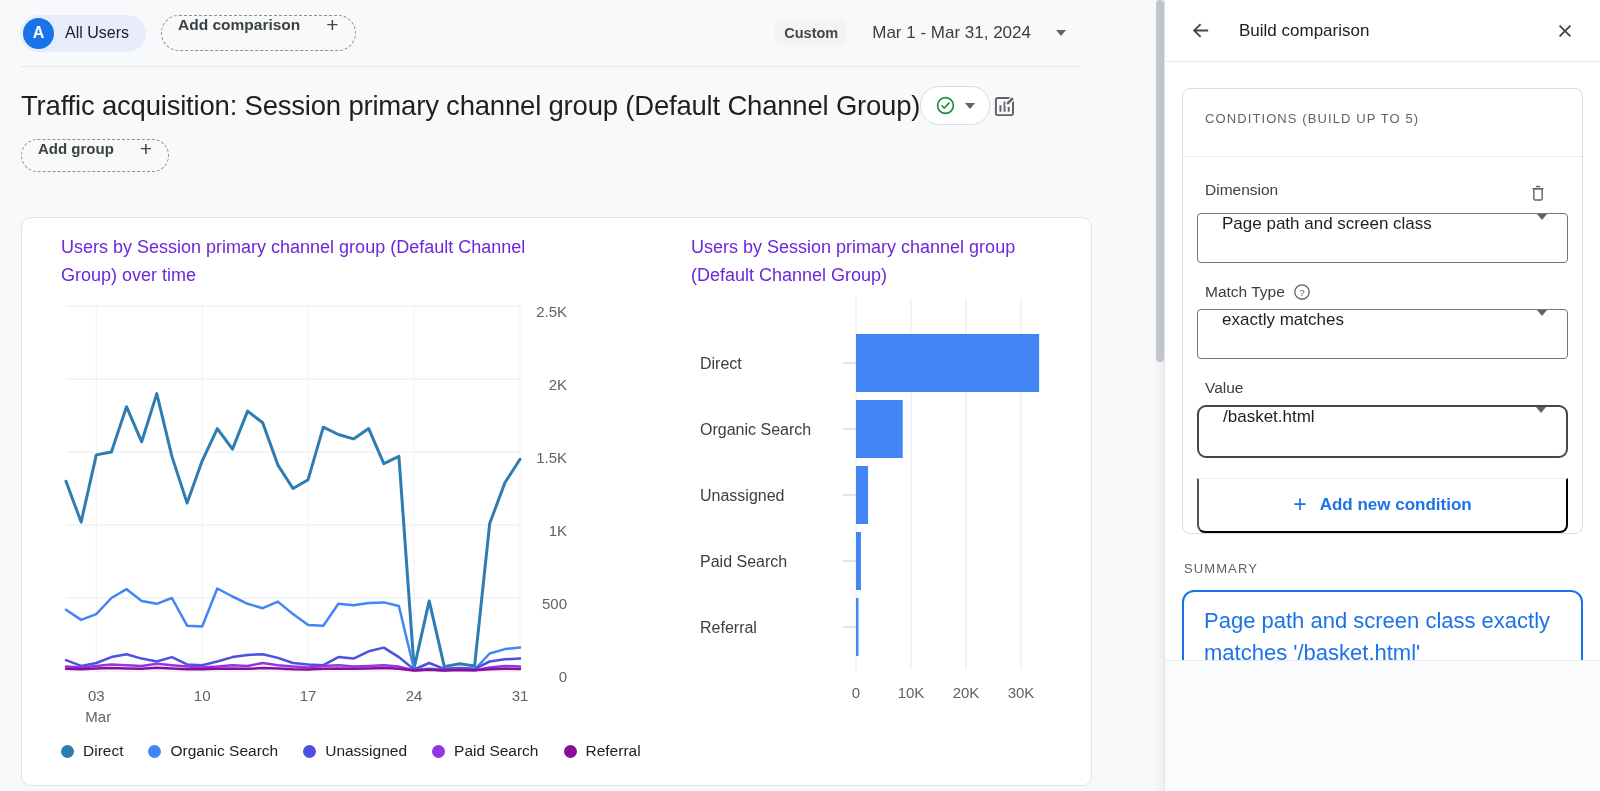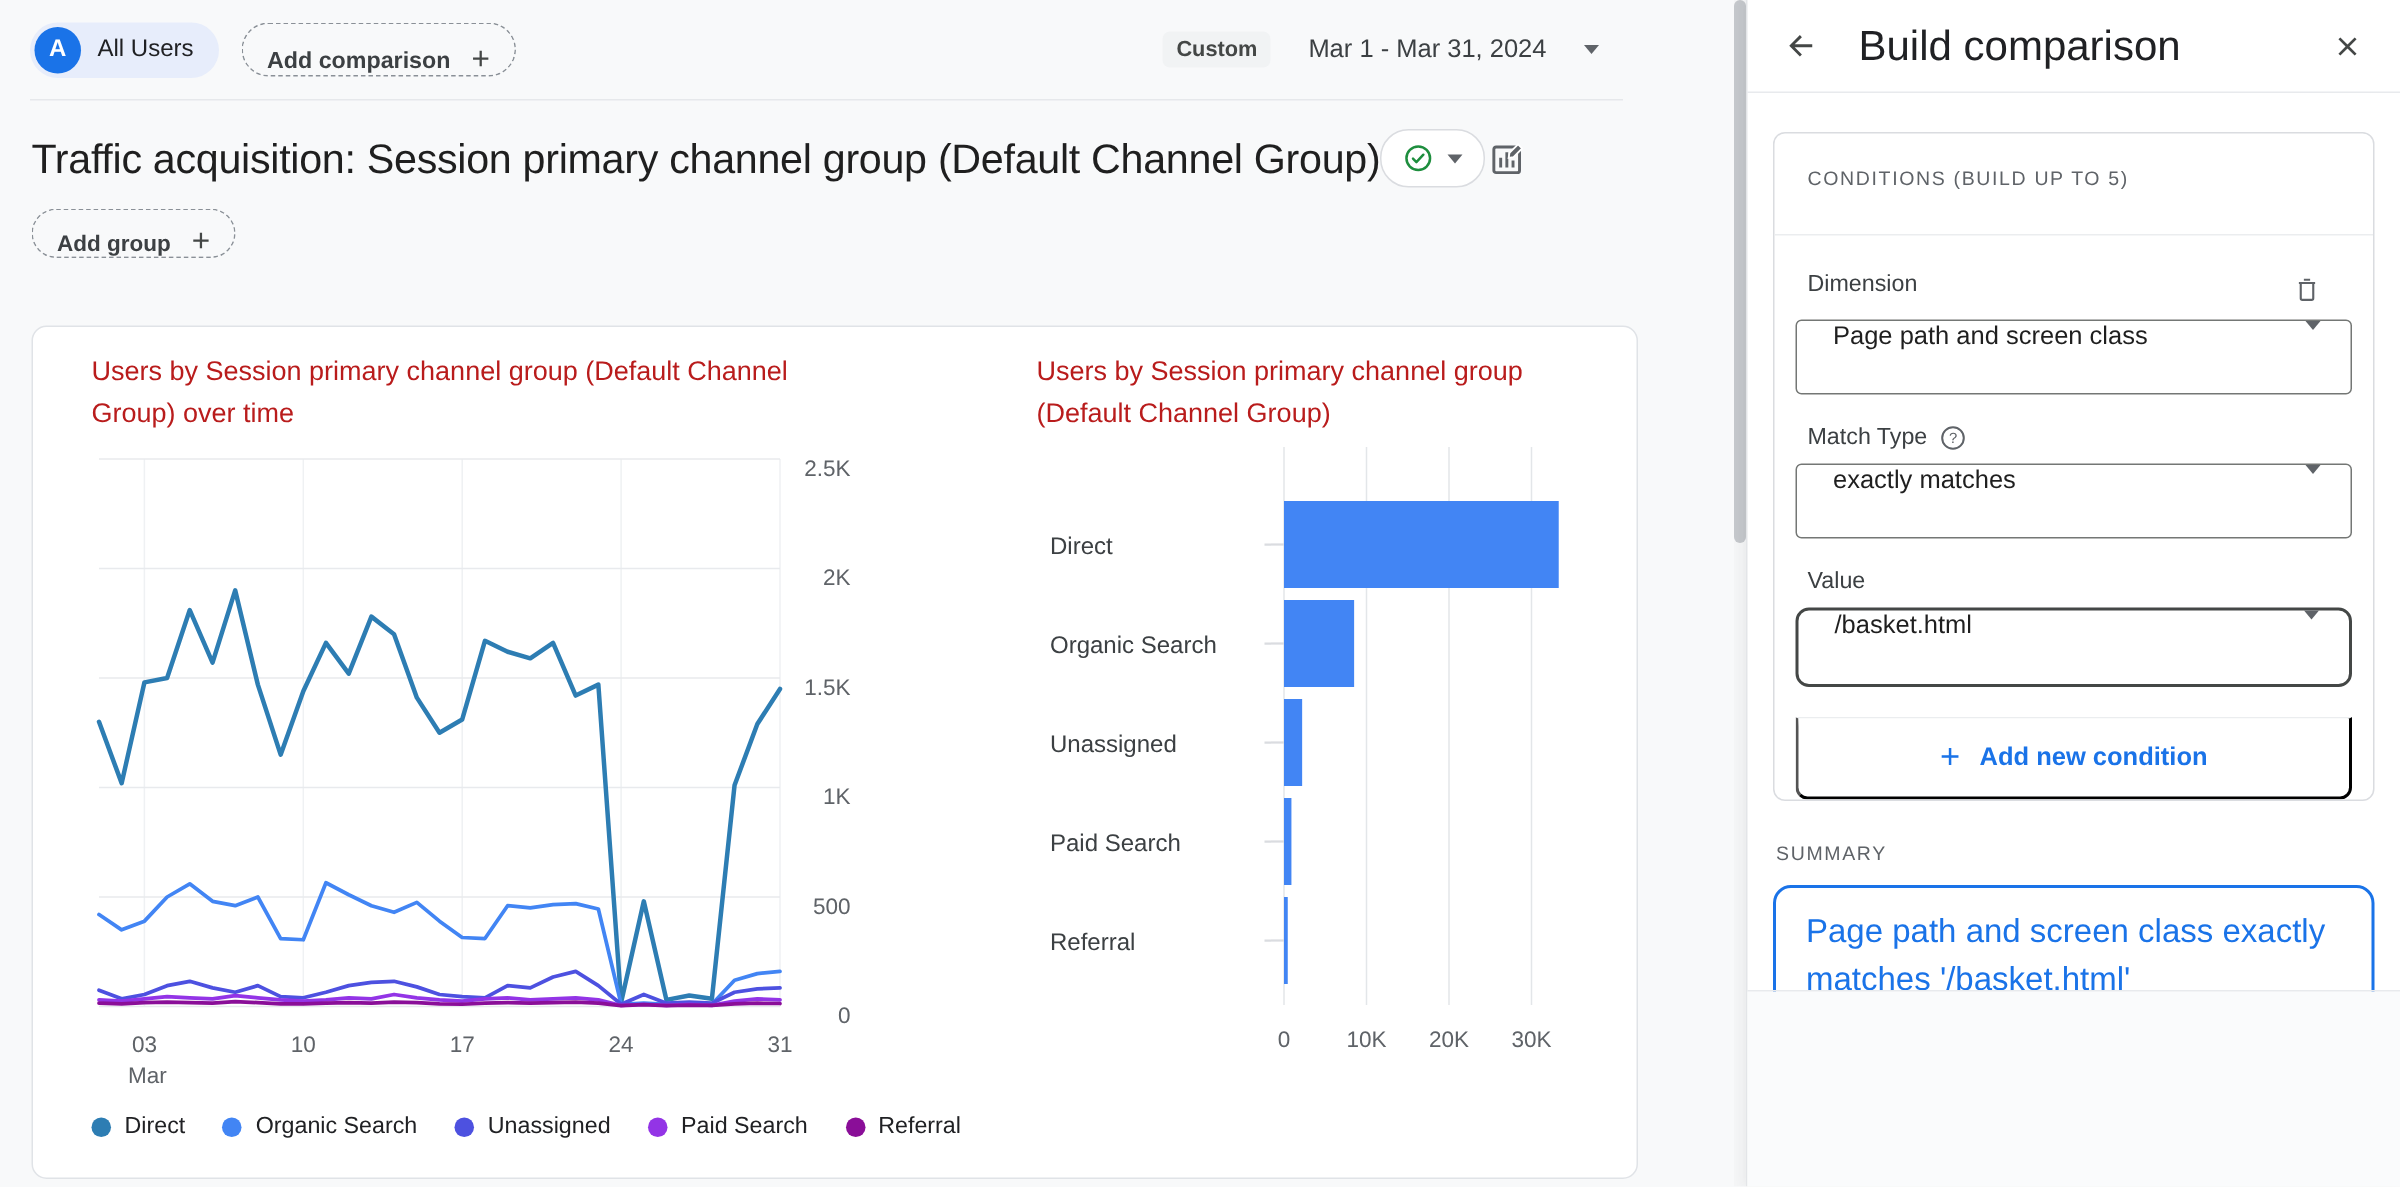--- a/index.html
+++ b/index.html
@@ -12,21 +12,21 @@
   .main{position:absolute;left:0;top:0;width:1156px;height:791px;background:#f8f9fa;}
 
   
   .topbar{position:absolute;left:20px;top:0;width:1062px;height:67px;
     display:flex;align-items:center;border-bottom:1px solid #e6e8eb;box-sizing:border-box;}
   .chip-all-users{display:flex;align-items:center;gap:11px;height:37px;padding:0 17px 0 3px;
     background:#e7edfb;border-radius:19px;cursor:pointer;}
   .avatar{width:31px;height:31px;border-radius:50%;background:#1a73e8;color:#fff;
     font-size:16px;font-weight:700;display:flex;align-items:center;justify-content:center;}
   .chip-label{font-size:16px;color:#202124;}
-  .dashed-pill{display:inline-flex;align-items:flex-end;gap:14px;height:36px;padding:0 16px;
+  .dashed-pill{display:inline-flex;align-items:flex-start;gap:26px;height:36px;padding:0 16px;
     border:1px dashed #8a9097;border-radius:19px;font-size:15.5px;font-weight:600;
     color:#3c4043;background:transparent;cursor:pointer;white-space:nowrap;}
   .dashed-pill .plus{font-size:21px;font-weight:400;color:#444746;line-height:1;margin-top:-2px;}
   .add-comparison{margin-left:15px;}
   .date-group{margin-left:auto;margin-right:16px;display:flex;align-items:center;gap:25px;cursor:pointer;}
   .custom-badge{background:#f1f3f4;color:#444746;font-size:14.5px;font-weight:600;
     padding:4px 9px;border-radius:5px;}
   .date-label{font-size:17px;color:#3c4043;}
   .caret{width:0;height:0;border-left:5px solid transparent;border-right:5px solid transparent;
     border-top:6px solid #5f6368;display:inline-block;}
@@ -35,40 +35,40 @@
   .title-row{position:absolute;left:21px;top:86px;display:flex;align-items:center;}
   h1.page-title{font-size:27.5px;font-weight:400;color:#1f1f1f;margin:0;white-space:nowrap;letter-spacing:-.2px;}
   .status-pill{display:flex;align-items:center;gap:9px;height:37px;padding:0 14px;
     border:1px solid #dadce0;border-radius:19px;background:#fff;cursor:pointer;}
   .icon-btn{background:none;border:none;padding:2px;cursor:pointer;display:flex;align-items:center;}
   .add-filter{position:absolute;left:21px;top:139px;height:33px;font-size:15px;}
 
   
   .card{position:absolute;left:21px;top:217px;width:1071px;height:569px;background:#fff;
     border:1px solid #e0e3e7;border-radius:10px;box-sizing:border-box;}
-  .chart-title{position:absolute;font-size:18px;line-height:1.55;color:#b91c1c;font-weight:400;}
+  .chart-title{position:absolute;font-size:18px;line-height:1.55;color:#6d28d9;font-weight:400;}
   .line-title{left:39px;top:16px;width:525px;}
   .bar-title{left:669px;top:16px;width:330px;}
   #line-chart-svg{position:absolute;left:39px;top:78px;}
   #bar-chart-svg{position:absolute;left:669px;top:72px;}
   .legend{position:absolute;left:39px;top:524px;display:flex;gap:25px;align-items:center;
     font-size:15.5px;color:#202124;}
   .legend-item{display:flex;align-items:center;}
   .legend-dot{width:13px;height:13px;border-radius:50%;display:inline-block;margin-right:9px;}
 
   
   .scrollbar{position:absolute;left:1156px;top:0;width:8px;height:791px;background:#f4f5f6;}
   .scroll-thumb{position:absolute;left:0;top:0;width:8px;height:362px;background:#c4c7cb;border-radius:4px;}
 
   
   .panel{position:absolute;left:1164px;top:0;width:436px;height:791px;background:#fff;
     border-left:1px solid #e3e5e8;box-shadow:-2px 0 6px rgba(60,64,67,.05);box-sizing:border-box;}
   .panel-header{height:62px;border-bottom:1px solid #e8eaed;display:flex;align-items:center;
     padding:0 22px 0 22px;box-sizing:border-box;}
-  .panel-title{font-size:28px;font-weight:400;color:#202124;margin-left:25px;flex:1;}
+  .panel-title{font-size:17px;font-weight:400;color:#202124;margin-left:25px;flex:1;}
   .cond-card{margin:26px 17px 0;border:1px solid #dadce0;border-radius:8px;background:#fff;}
   .cond-header{padding:22px 22px 30px;font-size:13px;letter-spacing:1.1px;color:#5f6368;
     border-bottom:1px solid #ebedef;}
   .cond-body{padding:4px 14px 0;}
   .field-label{display:flex;align-items:flex-start;gap:8px;margin:20px 8px 8px;font-size:15.5px;color:#3c4043;position:relative;}
   .field-label .spacer{flex:1;}
   .select{height:50px;border:1px solid #747775;border-radius:4px;display:flex;align-items:flex-start;
     justify-content:space-between;padding:0 20px 0 24px;font-size:17px;color:#1f1f1f;
     background:#fff;box-sizing:border-box;cursor:pointer;}
   .select.focused{border:2px solid #444746;border-radius:9px;height:53px;}

